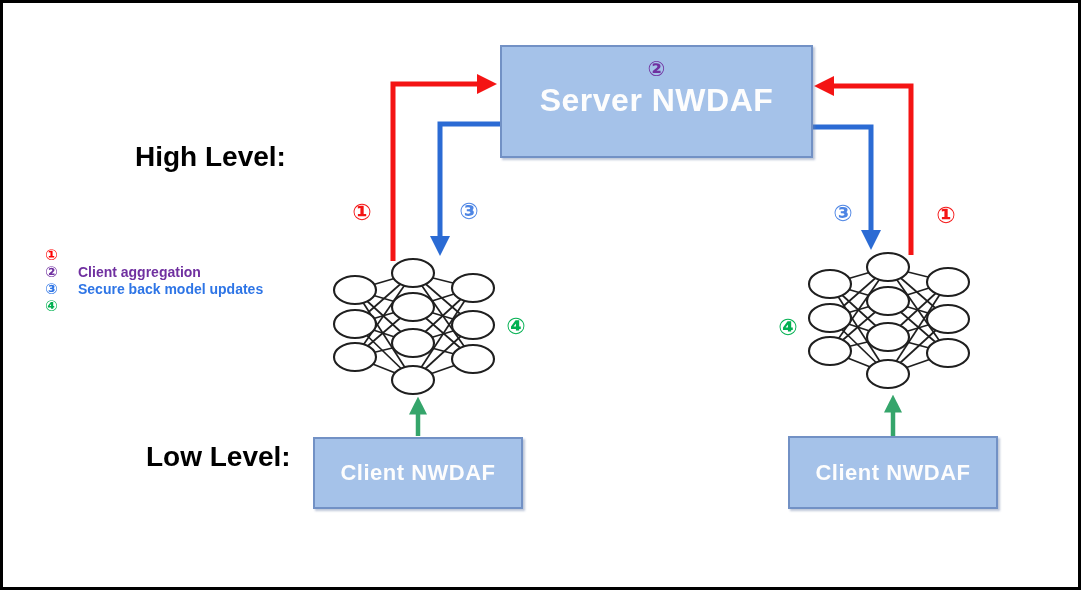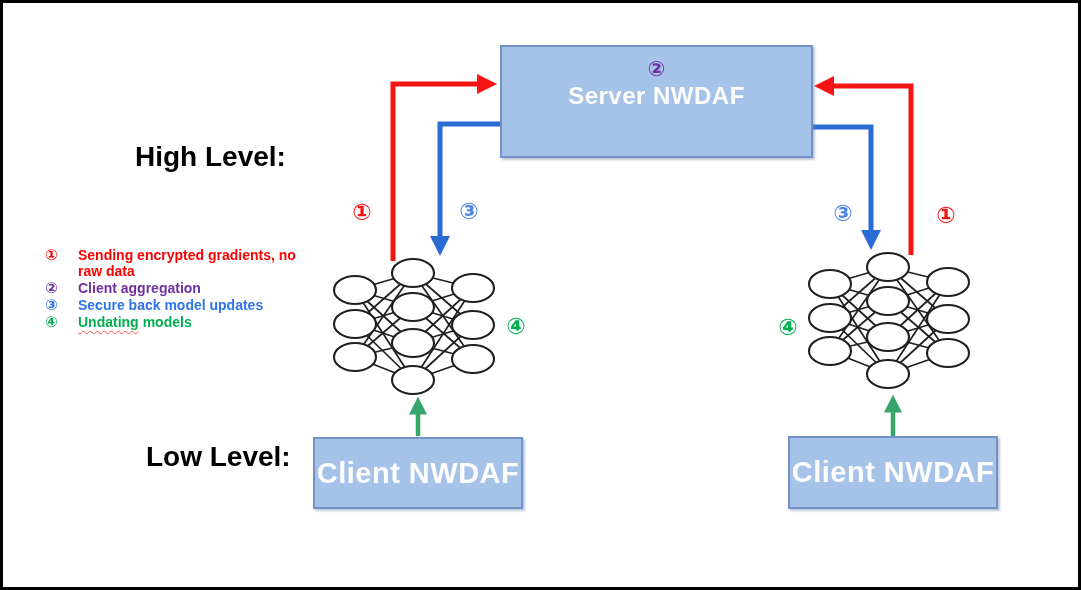--- a/index.html
+++ b/index.html
@@ -19,24 +19,24 @@
   .box{
     position:absolute;
     background:#a5c2e9;
     border:2px solid #7291c5;
     box-shadow:2px 2px 2px rgba(110,130,170,0.45);
     box-sizing:border-box;
     display:flex;flex-direction:column;align-items:center;justify-content:center;
   }
   .server-box{left:497px;top:42px;width:313px;height:113px;justify-content:flex-start;padding-top:10px;}
   .server-badge{font-size:21px;font-weight:bold;color:#7030a0;line-height:1.1;}
-  .server-label{font-size:24px;font-weight:bold;color:#fdfdfd;letter-spacing:0.5px;margin-top:2px;}
+  .server-label{font-size:32px;font-weight:bold;color:#fdfdfd;letter-spacing:0.5px;margin-top:2px;}
   .client-left{left:310px;top:434px;width:210px;height:72px;}
   .client-right{left:785px;top:433px;width:210px;height:73px;}
-  .client-label{font-size:29px;font-weight:bold;color:#fdfdfd;letter-spacing:0.5px;}
+  .client-label{font-size:22px;font-weight:bold;color:#fdfdfd;letter-spacing:0.5px;}
 
   .level-label{
     position:absolute;font-size:28px;font-weight:bold;color:#000;white-space:nowrap;
   }
   .high-level{left:132px;top:138px;}
   .low-level{left:143px;top:438px;}
 
   .legend{position:absolute;left:42px;top:244px;display:flex;flex-direction:column;gap:1px;}
   .lg-row{display:flex;align-items:flex-start;font-weight:bold;font-size:14px;line-height:16px;}
   .lg-num{width:33px;flex:0 0 33px;font-size:15px;}
@@ -172,33 +172,31 @@
   <div class="box client-right">
     <div class="client-label">Client NWDAF</div>
   </div>
 
   <div class="level-label low-level">Low Level:</div>
   <div class="level-label high-level">High Level:</div>
 
   <div class="legend">
     <div class="lg-row lg-red">
       <span class="lg-num">①</span>
-      <span class="lg-text">Sending encrypted gradients, no raw data</span>
     </div>
     <div class="lg-row lg-purple">
       <span class="lg-num">②</span>
       <span class="lg-text">Client aggregation</span>
     </div>
     <div class="lg-row lg-blue">
       <span class="lg-num">③</span>
       <span class="lg-text">Secure back model updates</span>
     </div>
     <div class="lg-row lg-green">
       <span class="lg-num">④</span>
-      <span class="lg-text"><span class="wavy">Undating</span><span class="lg-rest">models</span></span>
     </div>
   </div>
 
   <span class="circ c-red" style="left:359px;top:209px;">①</span>
   <span class="circ c-blue" style="left:466px;top:208px;">③</span>
   <span class="circ c-green" style="left:513px;top:323px;">④</span>
   <span class="circ c-blue" style="left:840px;top:210px;">③</span>
   <span class="circ c-red" style="left:943px;top:212px;">①</span>
   <span class="circ c-green" style="left:785px;top:324px;">④</span>
 

